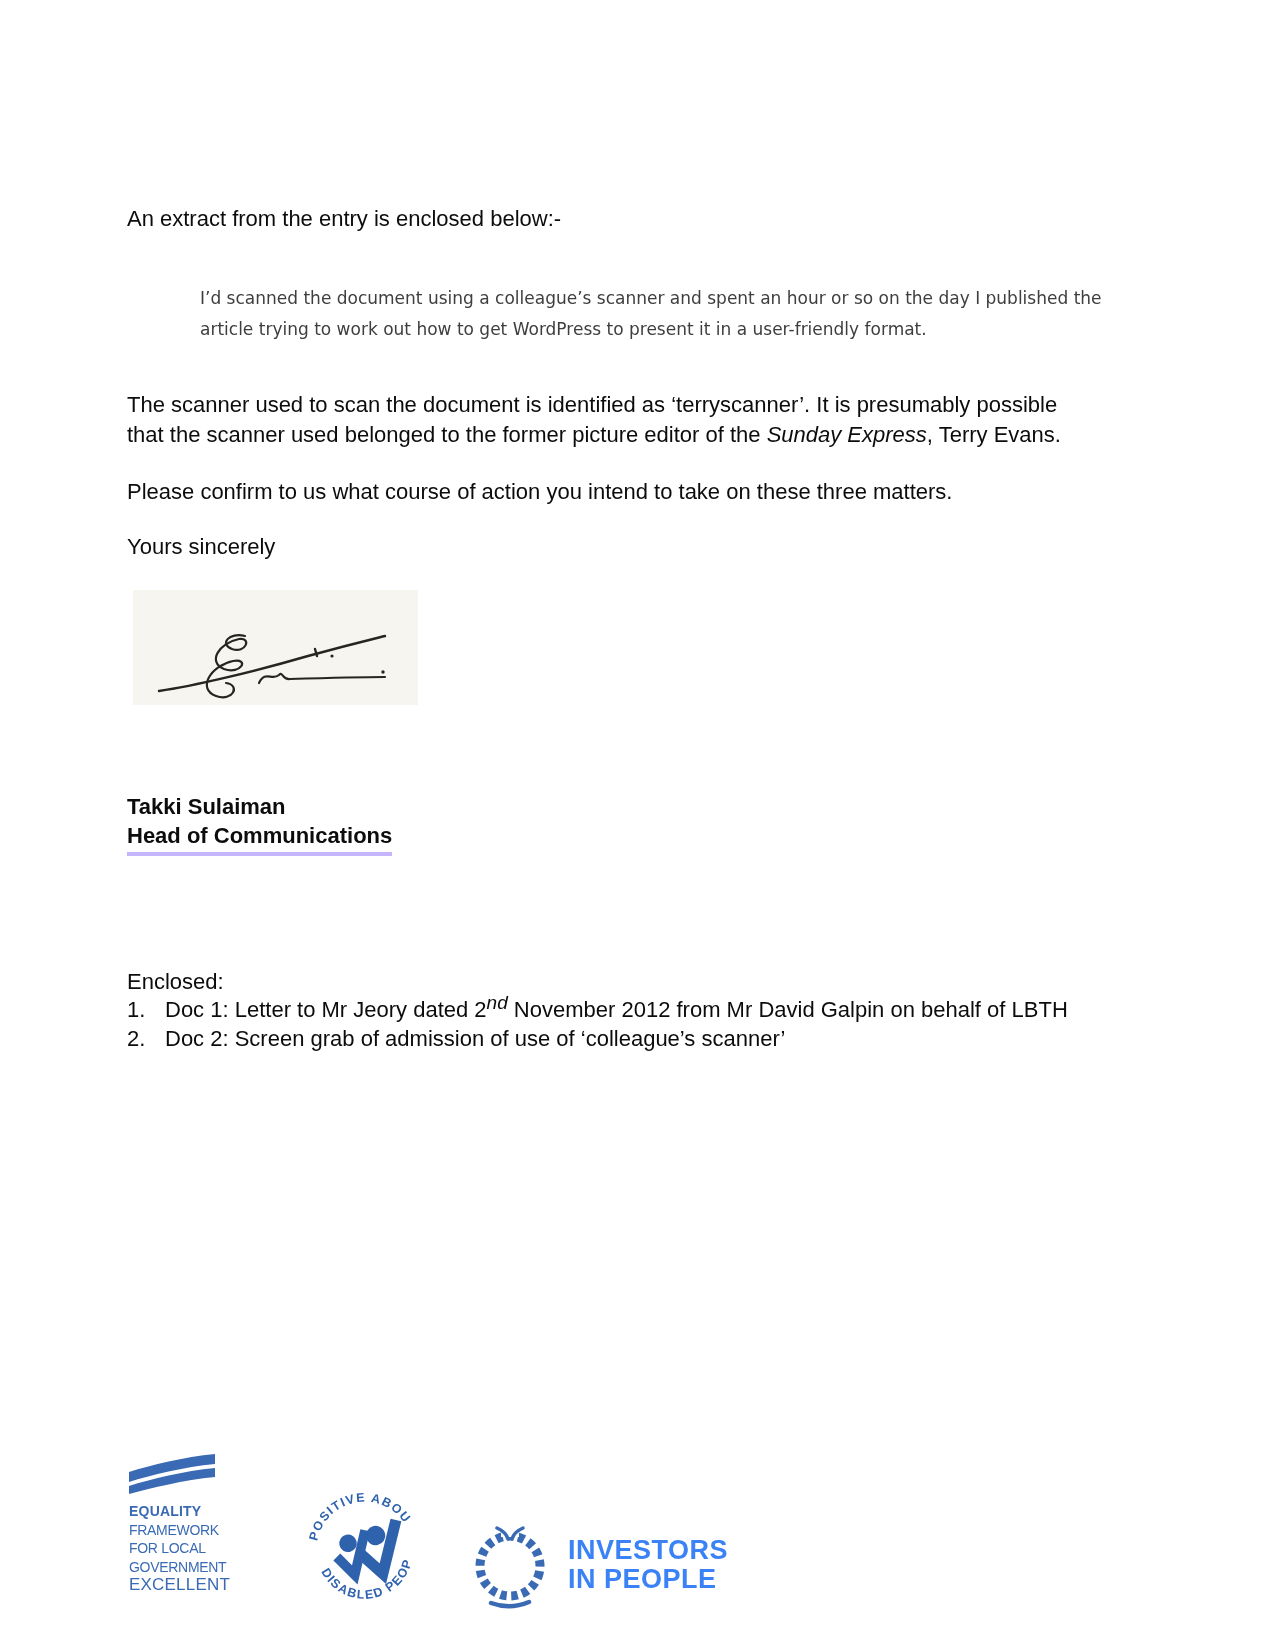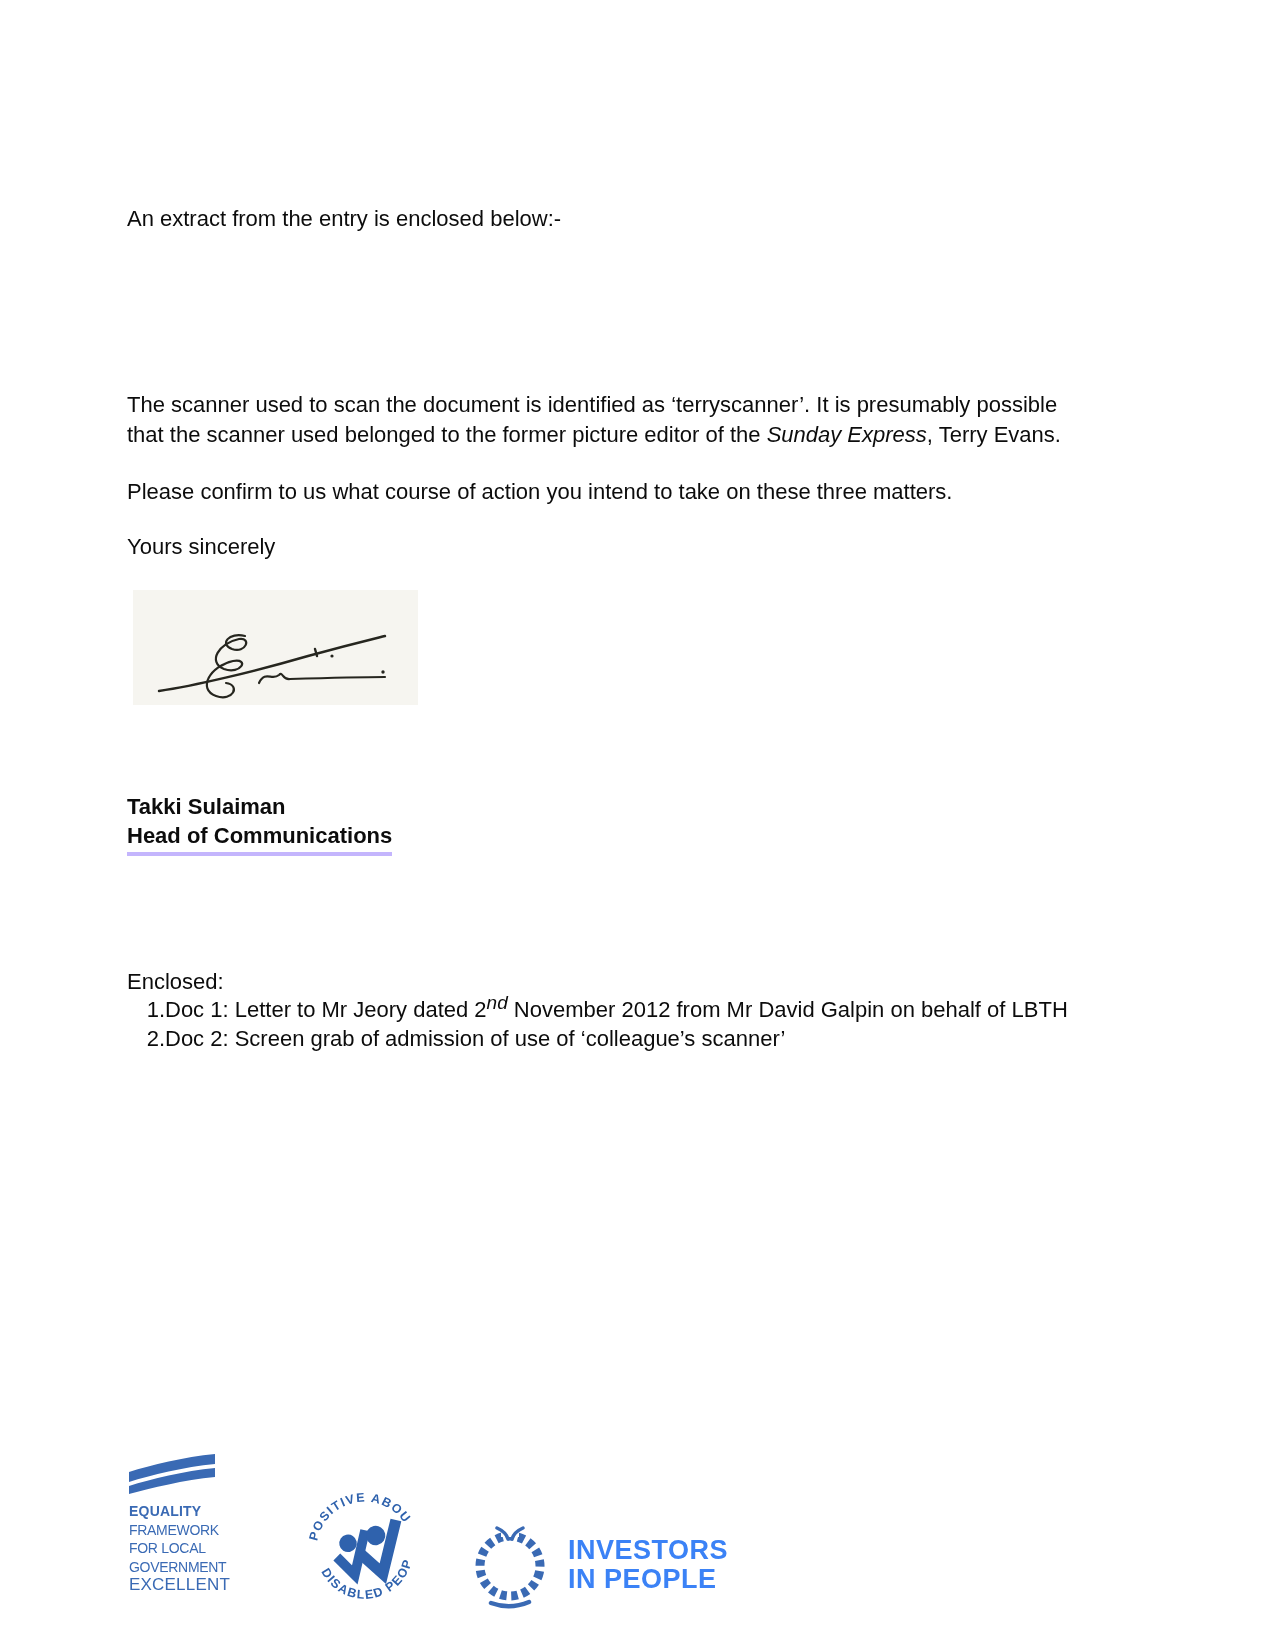--- a/index.html
+++ b/index.html
@@ -1,41 +1,43 @@
 <!DOCTYPE html>
 <html><head>
 <meta charset="utf-8">
 <style>
   html,body{margin:0;padding:0;background:#ffffff;}
   .page{
     position:relative;width:1275px;height:1651px;background:#ffffff;overflow:hidden;
     font-family:"Liberation Sans",sans-serif;color:#000;
   }
   .abs{position:absolute;white-space:nowrap;}
-  .body-text{font-size:22px;line-height:30px;color:#0c0c0c;text-align:right;}
+  .body-text{font-size:22px;line-height:30px;color:#0c0c0c;}
   .quote-text{font-family:"DejaVu Sans",sans-serif;font-size:17px;color:#3e3e3e;}
   .italic{font-style:italic;}
   .bold{font-weight:bold;}
   .underline{border-bottom:4px solid #c4b5fd;padding-bottom:1px;display:inline-block;}
   sup.ord{font-size:19px;vertical-align:super;line-height:0;font-style:italic;}
   .list-num{display:inline-block;width:38px;}
   .blue{color:#3a6ab4;}
   .eq-line{line-height:18.5px;font-size:14px;letter-spacing:-0.3px;}
   .eq-line.first{font-weight:bold;letter-spacing:0.2px;}
   .eq-line.last{font-size:17px;letter-spacing:0.2px;}
   .iip-text{font-size:27px;font-weight:bold;line-height:29px;letter-spacing:0.5px;color:#3b82f6;}
   svg{display:block;}
 </style>
 </head>
 <body>
 
 <div class="page">
 
   <div class="abs body-text" style="left:127px;top:204px;">An extract from the entry is enclosed below:-</div>
 
+  <div class="abs quote-text" style="left:200px;top:288px;">I’d scanned the document using a colleague’s scanner and spent an hour or so on the day I published the</div>
+  <div class="abs quote-text" style="left:200px;top:319px;">article trying to work out how to get WordPress to present it in a user-friendly format.</div>
 
   <div class="abs body-text" style="left:127px;top:390px;">The scanner used to scan the document is identified as ‘terryscanner’. It is presumably possible</div>
   <div class="abs body-text" style="left:127px;top:420px;">
     <span>that the scanner used belonged to the former picture editor of the </span><span class="italic">Sunday Express</span><span>, Terry Evans.</span>
   </div>
 
   <div class="abs body-text" style="left:127px;top:477px;">Please confirm to us what course of action you intend to take on these three matters.</div>
 
   <div class="abs body-text" style="left:127px;top:532px;">Yours sincerely</div>
 

